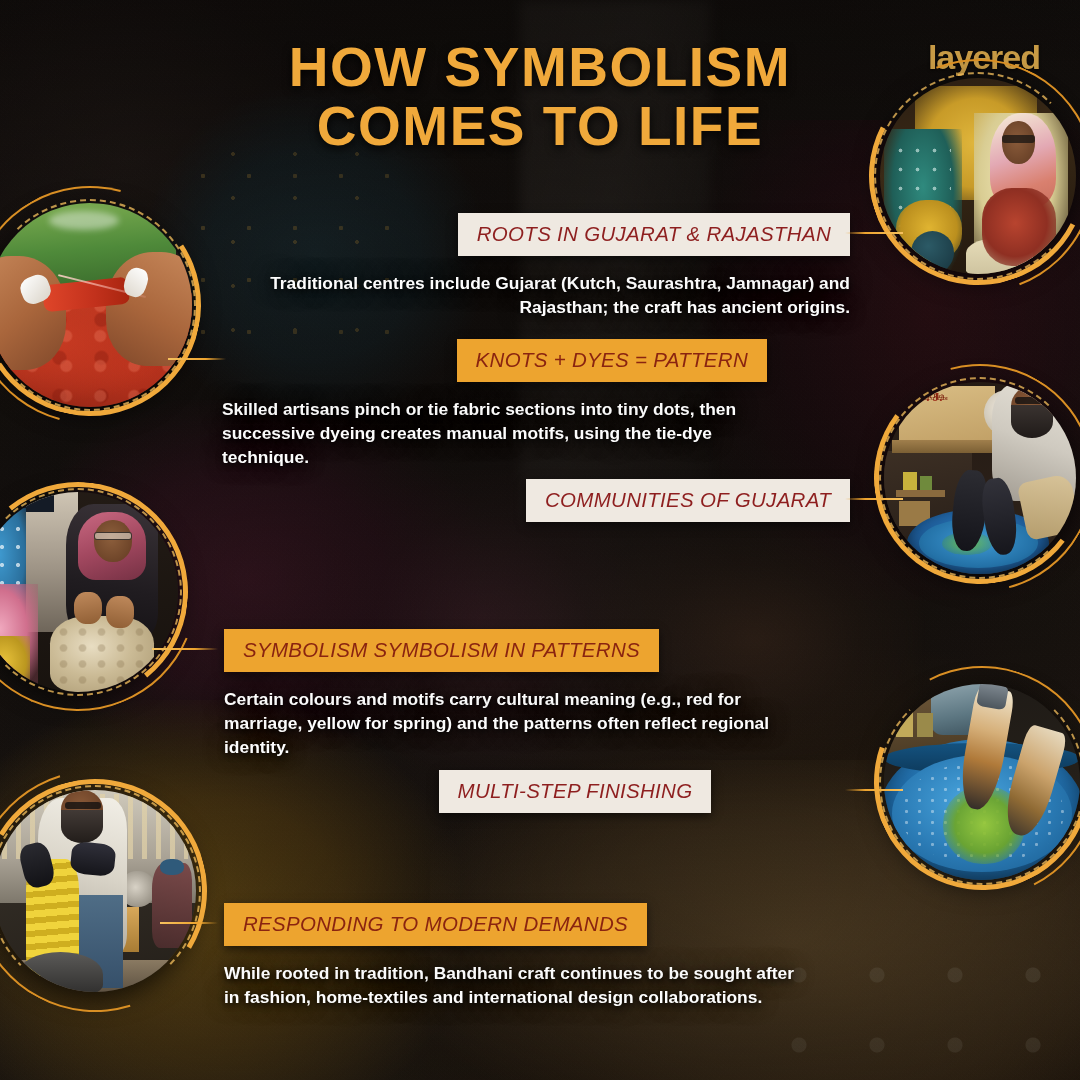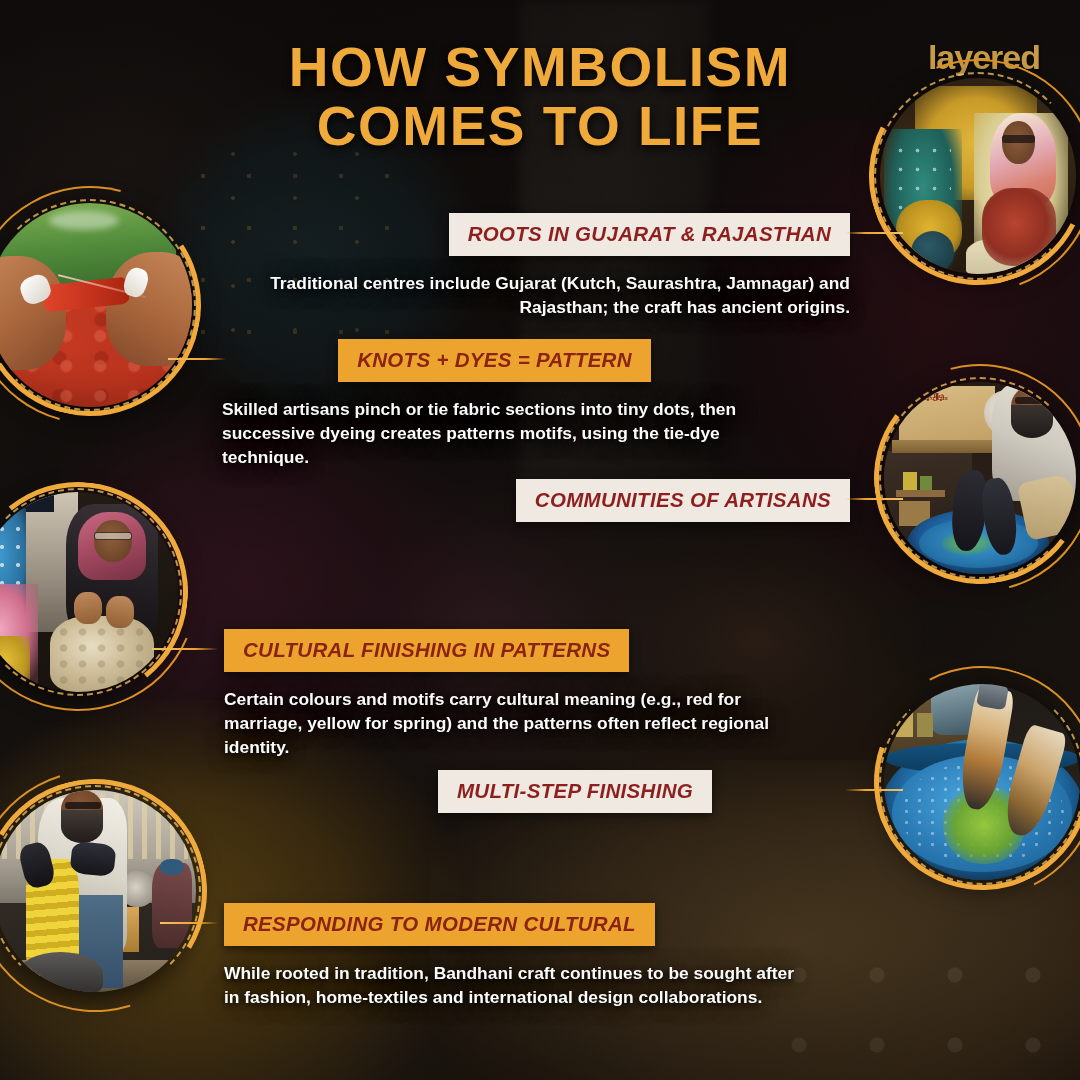--- a/index.html
+++ b/index.html
@@ -126,21 +126,21 @@
     letter-spacing:1.5px;
     color:#f0a93b;
     text-shadow:0 3px 10px rgba(0,0,0,.85);
   }
 
   
   .sec{ position:absolute; }
 
   .badge{
     display:inline-block;
-    font-size:20.5px; font-weight:700; font-style:italic;
+    font-size:20.5px; font-weight:400; font-style:italic;
     letter-spacing:.3px;
     color:#8e1f1f;
     padding:9px 19px 10px;
     box-shadow:0 3px 9px rgba(0,0,0,.55);
     white-space:nowrap;
   }
   .badge.cream{ background:#efe9e1; }
   .badge.amber{ background:#eda42f; color:#8a2410; }
 
   .body{
@@ -552,50 +552,50 @@
 
   <div class="sec" style="left:250px; top:213px; width:600px;">
     <div style="text-align:right;">
       <span class="badge cream">ROOTS IN GUJARAT &amp; RAJASTHAN</span>
     </div>
     <div class="body ar" style="padding-left:14px;">Traditional centres include Gujarat (Kutch, Saurashtra, Jamnagar) and Rajasthan; the craft has ancient origins.</div>
   </div>
   <div class="conn" style="left:845px; top:232px; width:58px;"></div>
 
   <div class="sec" style="left:222px; top:339px; width:545px;">
-    <div style="text-align:center;">
+    <div style="text-align:right;">
       <span class="badge amber">KNOTS + DYES = PATTERN</span>
     </div>
-    <div class="body al">Skilled artisans pinch or tie fabric sections into tiny dots, then successive dyeing creates patterns motifs, using the tie-dye technique.</div>
+    <div class="body al">Skilled artisans pinch or tie fabric sections into tiny dots, then successive dyeing creates manual motifs, using the tie-dye technique.</div>
   </div>
   <div class="conn left" style="left:168px; top:358px; width:58px;"></div>
 
   <div class="sec" style="left:235px; top:479px; width:615px;">
     <div style="text-align:right;">
-      <span class="badge cream">COMMUNITIES OF ARTISANS</span>
+      <span class="badge cream">COMMUNITIES OF GUJARAT</span>
     </div>
   </div>
   <div class="conn" style="left:845px; top:498px; width:58px;"></div>
 
   <div class="sec" style="left:224px; top:629px; width:565px;">
     <div style="text-align:left;">
-      <span class="badge amber">CULTURAL FINISHING IN PATTERNS</span>
+      <span class="badge amber">SYMBOLISM SYMBOLISM IN PATTERNS</span>
     </div>
     <div class="body al">Certain colours and motifs carry cultural meaning (e.g., red for marriage, yellow for spring) and the patterns often reflect regional identity.</div>
   </div>
   <div class="conn left" style="left:152px; top:648px; width:66px;"></div>
 
   <div class="sec" style="left:300px; top:770px; width:550px;">
     <div style="text-align:center;">
       <span class="badge cream">MULTI-STEP FINISHING</span>
     </div>
   </div>
   <div class="conn" style="left:845px; top:789px; width:58px;"></div>
 
   <div class="sec" style="left:224px; top:903px; width:575px;">
     <div style="text-align:left;">
-      <span class="badge amber">RESPONDING TO MODERN CULTURAL</span>
+      <span class="badge amber">RESPONDING TO MODERN DEMANDS</span>
     </div>
     <div class="body al">While rooted in tradition, Bandhani craft continues to be sought after in fashion, home-textiles and international design collaborations.</div>
   </div>
   <div class="conn left" style="left:160px; top:922px; width:58px;"></div>
 
 </div>
 
 </body></html>

